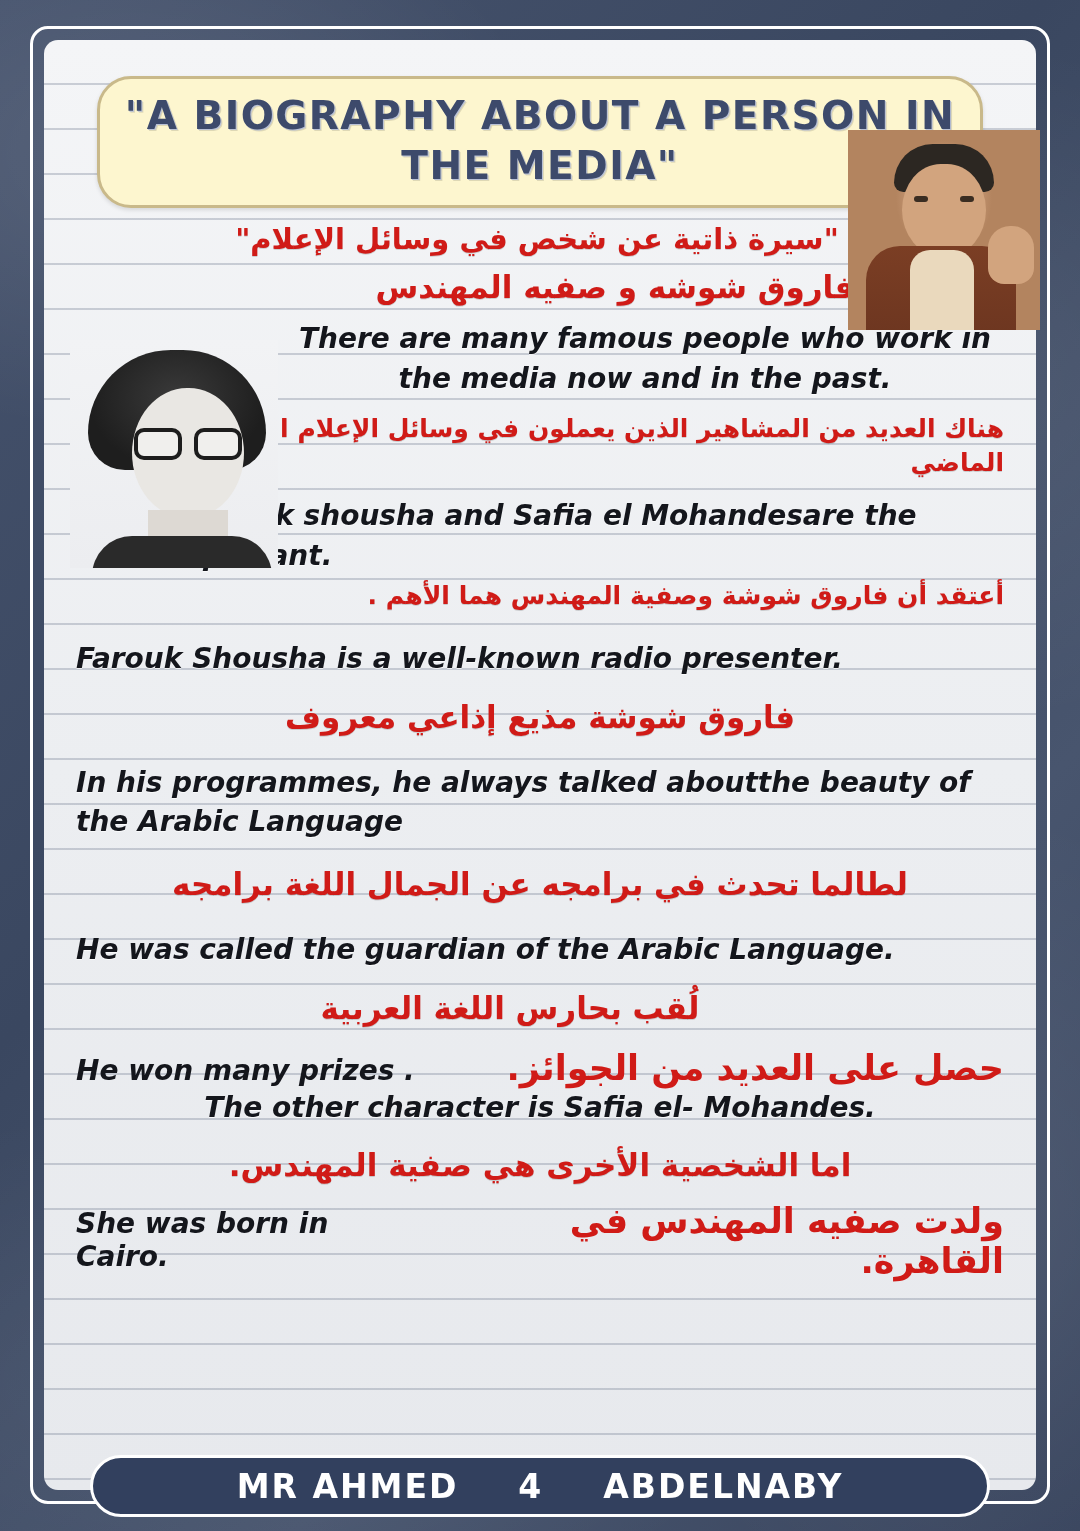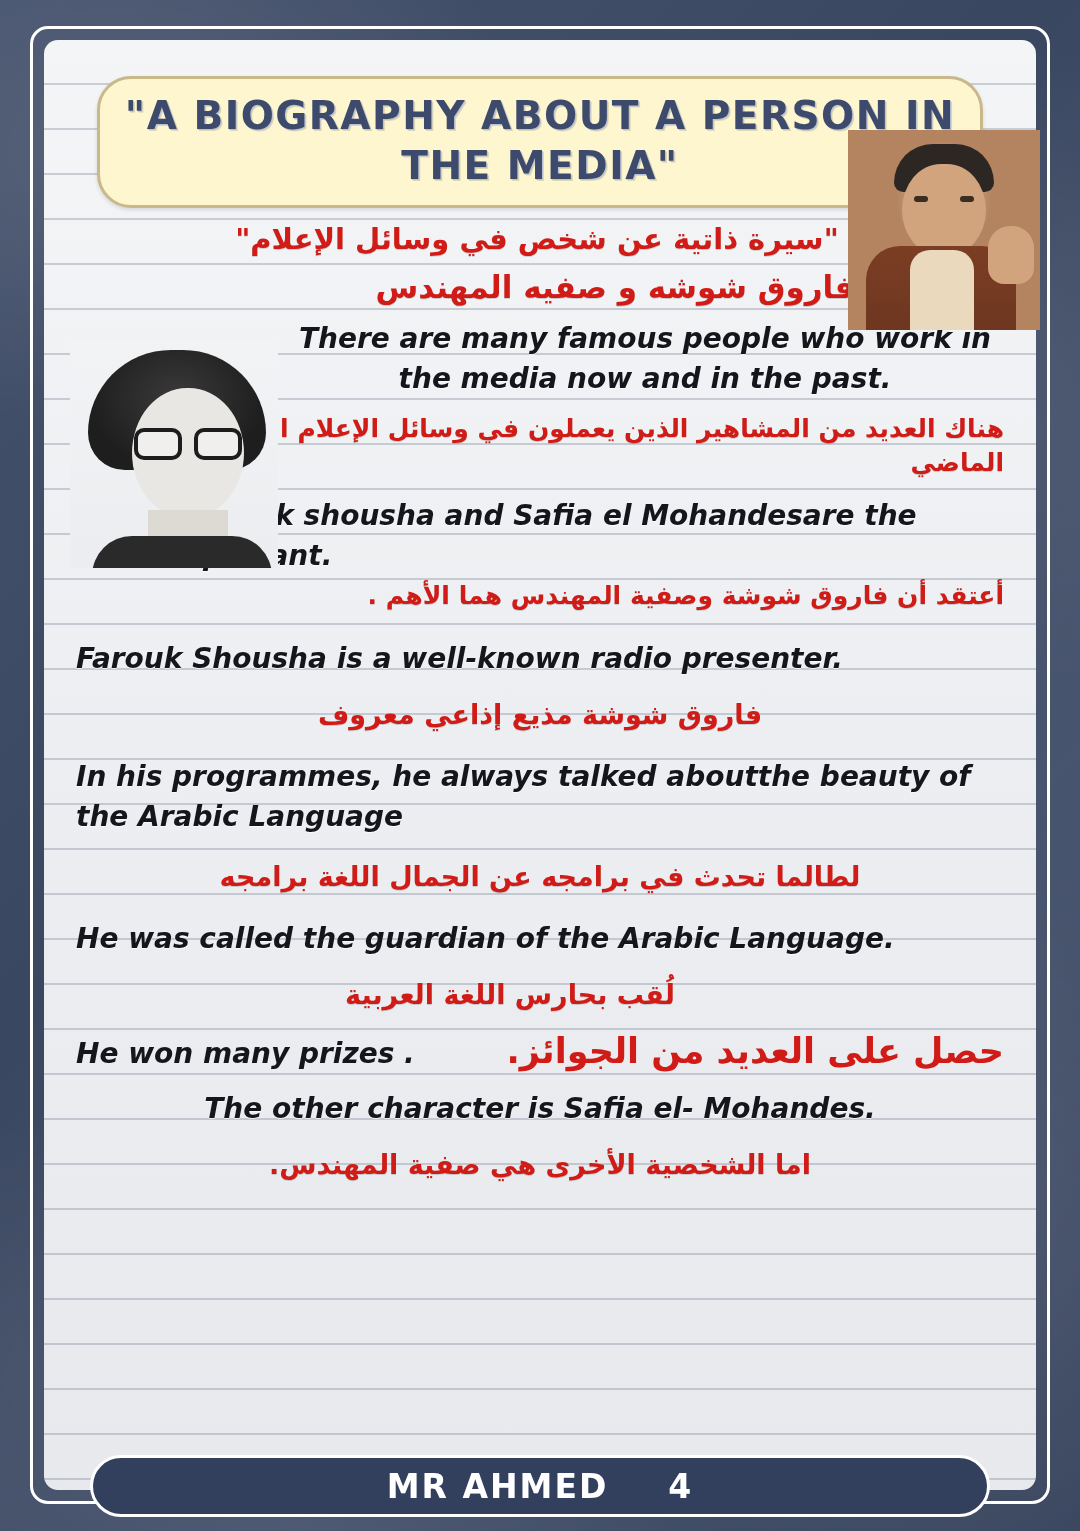--- a/index.html
+++ b/index.html
@@ -149,21 +149,21 @@
 
   
   .content { position: relative; z-index: 5; padding: 0 6px; }
 
   .ar {
     direction: rtl;
     text-align: center;
     color: #d01b17;
     font-family: "DejaVu Sans", sans-serif;
     font-weight: bold;
-    font-size: 27px;
+    font-size: 31px;
     line-height: 1.35;
     text-shadow: 0 1px 0 rgba(0,0,0,0.15);
   }
   .en {
     color: #14161c;
     font-family: "DejaVu Sans", sans-serif;
     font-style: italic;
     font-weight: bold;
     font-size: 28px;
     line-height: 1.42;
@@ -176,21 +176,21 @@
   .r-ar1 { margin-top: 14px; font-size: 25px; text-align: right; }
   .r-en2 { margin-top: 16px; }
   .r-ar2 { margin-top: 4px; text-align: right; font-size: 25px; }
   .r-en3 { margin-top: 26px; }
   .r-ar3 { margin-top: 18px; text-align: center; }
   .r-en4 { margin-top: 24px; }
   .r-ar4 { margin-top: 22px; text-align: center; }
   .r-en5 { margin-top: 24px; }
   .r-ar5 { margin-top: 18px; text-align: center; padding-right: 60px;}
   .r-mixed { margin-top: 18px; display: flex; align-items: baseline; justify-content: space-between; }
-  .r-en7 { margin-top: 18px; text-align: center; }
+  .r-en7 { text-align: center; }
   .r-ar7 { margin-top: 18px; text-align: center; }
   .r-mixed2 { margin-top: 14px; display: flex; align-items: baseline; justify-content: center; gap: 14px; }
   .inline-en { color:#14161c; font-family:"DejaVu Sans",sans-serif; font-style: italic; font-weight: bold; font-size: 28px;}
   .inline-ar { direction: rtl; color:#d01b17; font-family:"DejaVu Sans",sans-serif; font-weight: bold; font-size: 35px;}
 
   
   .footer {
     position: absolute;
     left: 90px; bottom: 14px;
     width: 900px; height: 62px;
@@ -246,20 +246,24 @@
     <div class="row r-ar5 ar">لُقب بحارس اللغة العربية</div>
 
     <div class="row r-mixed">
       <span class="inline-en">He won many prizes .</span>
       <span class="inline-ar">حصل على العديد من الجوائز.</span>
     </div>
 
     <div class="row r-en7 en">The other character is Safia el- Mohandes.</div>
     <div class="row r-ar7 ar">اما الشخصية الأخرى هي صفية المهندس.</div>
 
+    <div class="row r-mixed2">
+      <span class="inline-en">She was born in Cairo.</span>
+      <span class="inline-ar">ولدت صفيه المهندس في القاهرة.</span>
+    </div>
 
   </div>
 </div>
 
 <div class="photo photo-man">
   <div class="man-hair"></div>
   <div class="man-face"></div>
   <div class="man-eyes">
       <span></span>
       <span></span>
@@ -276,13 +280,14 @@
       <i></i>
       <i></i>
     </div>
   <div class="w-neck"></div>
   <div class="w-shoulder"></div>
 </div>
 
 <div class="footer">
   <span>MR AHMED</span>
   <span>4</span>
+  <span>ABDELNABY</span>
 </div>
 
 </body></html>

